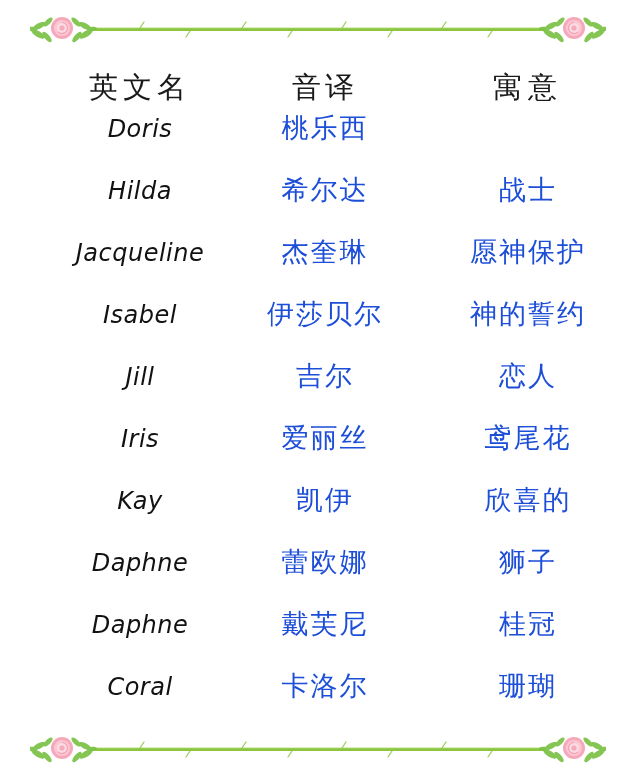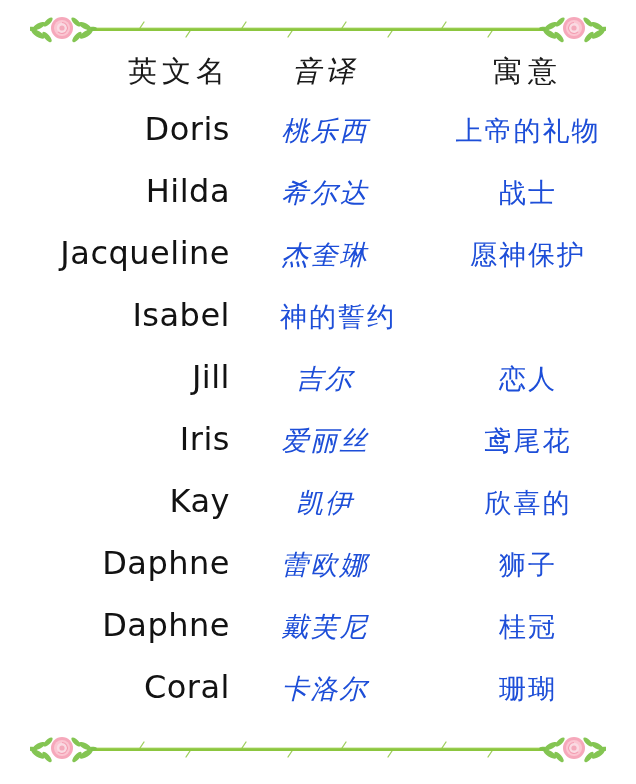--- a/index.html
+++ b/index.html
@@ -42,52 +42,52 @@
     display: flex;
     align-items: baseline;
     height: 62px;
   }
   .row.header-row { height: 58px; }
 
   .col-en {
     width: 230px;
     padding-left: 50px;
     box-sizing: border-box;
-    text-align: right;
+    text-align: center;
   }
   .col-tr {
     width: 190px;
     box-sizing: border-box;
     text-align: center;
-    font-style: italic;
   }
   .col-mn {
     width: 216px;
     box-sizing: border-box;
     text-align: center;
   }
 
   
   .header-row .col-en,
   .header-row .col-tr,
   .header-row .col-mn {
     font-family: "DejaVu Serif", "Liberation Serif", serif;
     font-size: 29px;
     color: #1a1a1a;
     letter-spacing: 5px;
   }
   .header-row .col-tr { letter-spacing: 4px; }
-  .header-row .col-mn { letter-spacing: 6px; }
+  .header-row .col-mn { letter-spacing: 6px; margin-top: 16px; }
 
   
   .cell-en {
     font-family: "DejaVu Sans", "Liberation Sans", sans-serif;
-    font-size: 32px;
+    font-size: 24px;
     color: #121212;
     letter-spacing: 0.5px;
+    font-style: italic;
   }
   .cell-tr, .cell-mn {
     font-family: "DejaVu Serif", "Liberation Serif", serif;
     font-size: 27px;
     color: #1d4ed8;
     letter-spacing: 2px;
   }
 </style>
 </head>
 <body>
@@ -146,37 +146,37 @@
 
     <div class="row header-row">
       <div class="col-en">英文名</div>
       <div class="col-tr">音译</div>
       <div class="col-mn">寓意</div>
     </div>
 
     <div class="row">
       <div class="col-en cell-en">Doris</div>
       <div class="col-tr cell-tr">桃乐西</div>
-      <div class="col-mn cell-mn">上帝的礼物</div>
     </div>
 
     <div class="row">
       <div class="col-en cell-en">Hilda</div>
       <div class="col-tr cell-tr">希尔达</div>
       <div class="col-mn cell-mn">战士</div>
     </div>
 
     <div class="row">
       <div class="col-en cell-en">Jacqueline</div>
       <div class="col-tr cell-tr">杰奎琳</div>
       <div class="col-mn cell-mn">愿神保护</div>
     </div>
 
     <div class="row">
       <div class="col-en cell-en">Isabel</div>
+      <div class="col-tr cell-tr">伊莎贝尔</div>
       <div class="col-mn cell-mn">神的誓约</div>
     </div>
 
     <div class="row">
       <div class="col-en cell-en">Jill</div>
       <div class="col-tr cell-tr">吉尔</div>
       <div class="col-mn cell-mn">恋人</div>
     </div>
 
     <div class="row">

